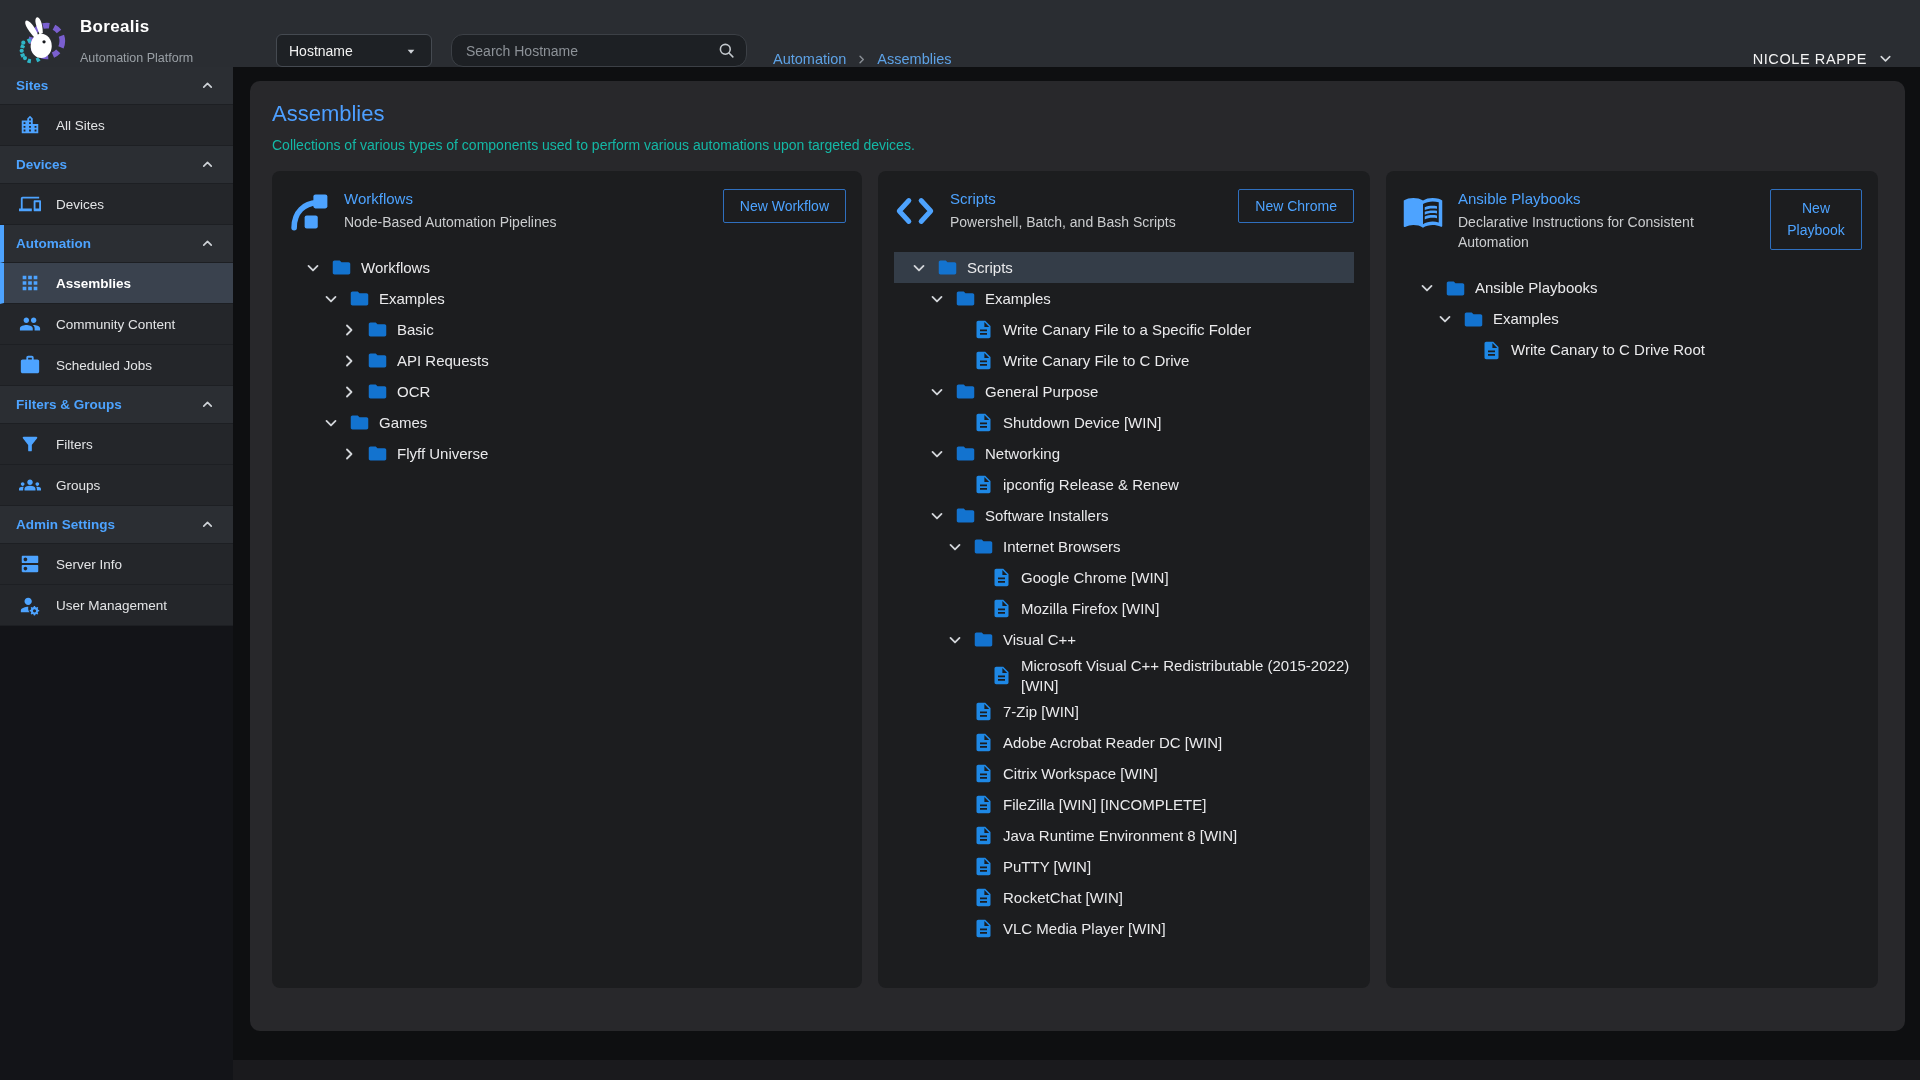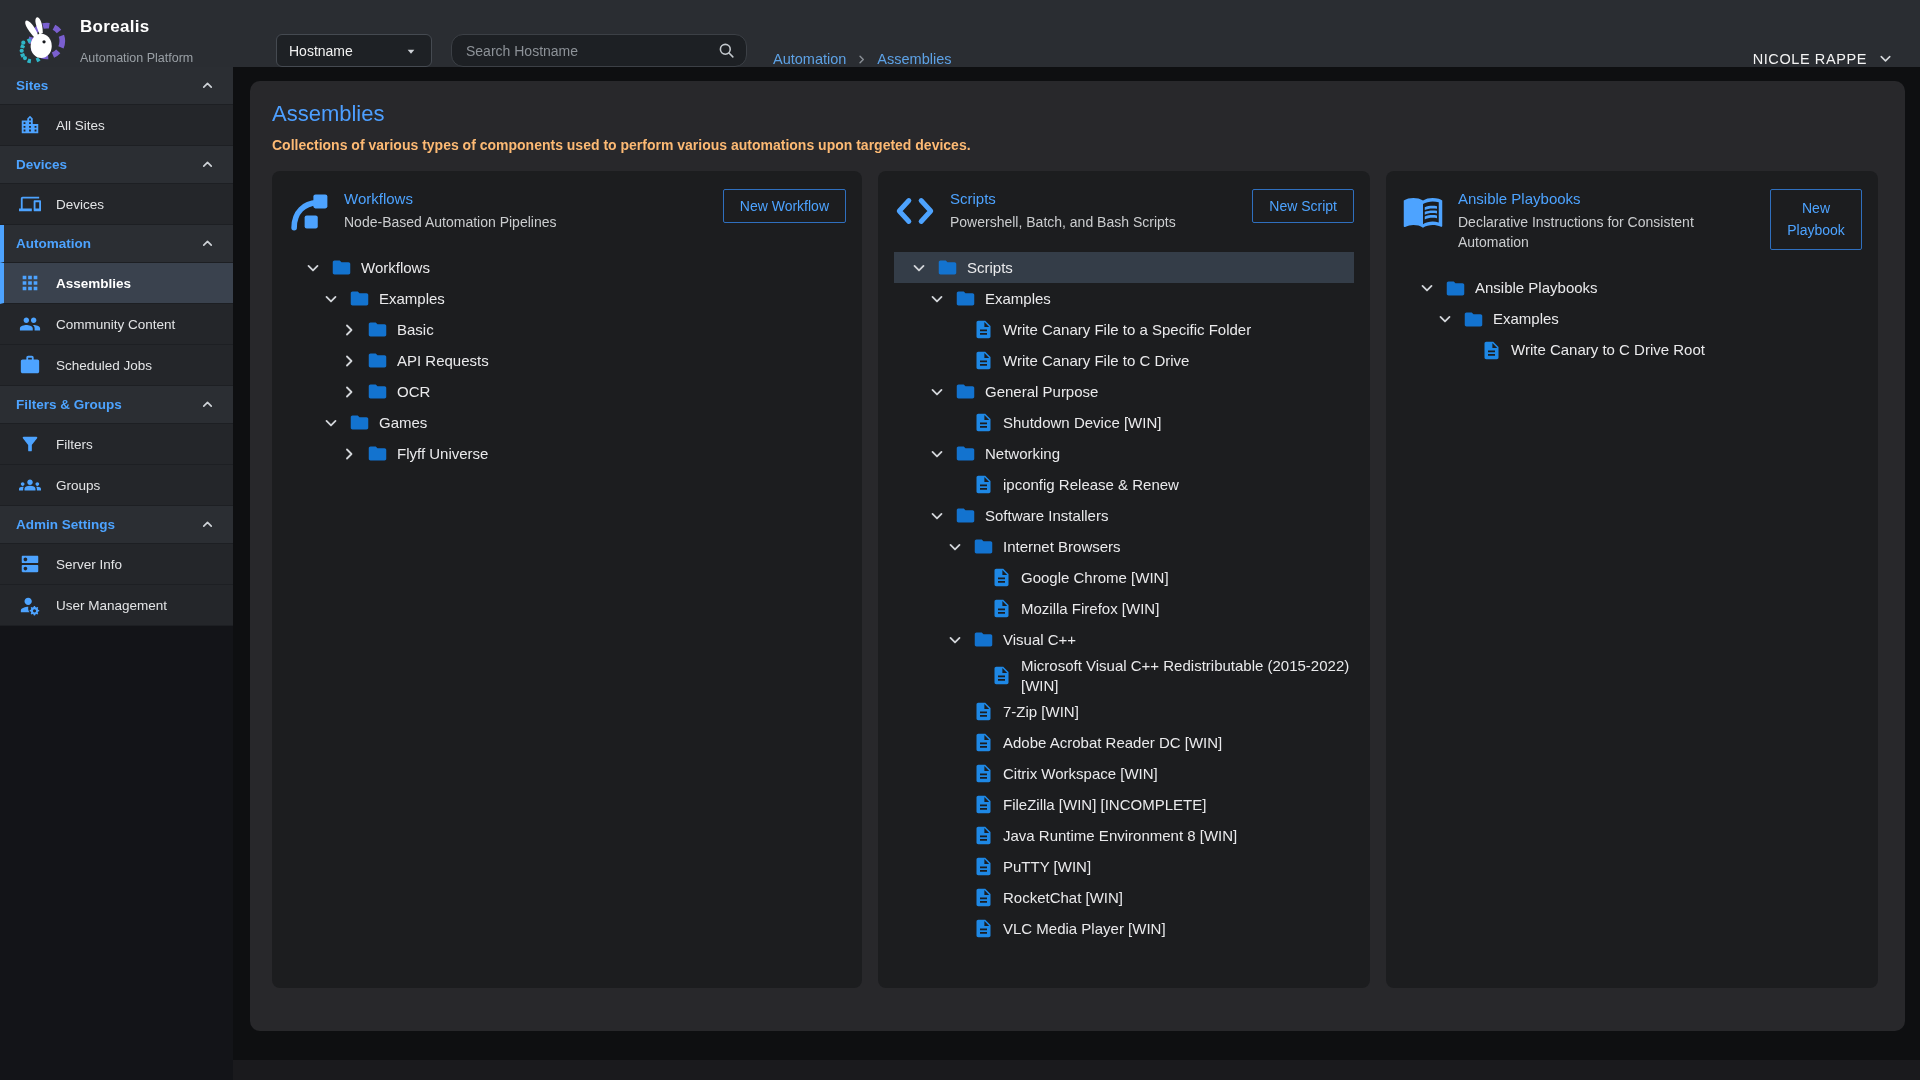--- a/index.html
+++ b/index.html
@@ -43,21 +43,21 @@
         box-sizing:border-box;cursor:pointer;}
   .nav-item .nav-ico{width:22px;height:22px;color:#4da3ff;flex:none;}
   .nav-section.active .nav-header{border-left:4px solid #4da3ff;padding-left:12px;}
   .nav-item.active{background:#3a424e;color:#ffffff;font-weight:bold;
         border-left:4px solid #4da3ff;padding-left:15px;}
 
   
   .main{position:absolute;left:250px;top:81px;width:1655px;height:950px;background:#28282b;
         border-radius:10px;padding:18px 22px;box-sizing:border-box;}
   .page-title{margin:2px 0 10px;font-size:22px;font-weight:400;color:#4d9fff;}
-  .page-desc{margin:0 0 18px;font-size:14px;color:#fdba74;font-weight:bold;}
+  .page-desc{margin:0 0 18px;font-size:14px;color:#14b8a6;}
   .cards{display:flex;gap:16px;}
   .card{background:#1c1d1f;border-radius:8px;padding:16px;box-sizing:border-box;height:817px;
         overflow:hidden;flex:none;}
   .card-workflows{width:590px;}
   .card-scripts{width:492px;}
   .card-playbooks{width:492px;}
   .card-header{display:flex;align-items:flex-start;gap:14px;}
   .card-ico{width:42px;height:42px;color:#4da3ff;flex:none;margin-top:3px;}
   .card-titles{flex:1;min-width:0;}
   .card-title{color:#4da3ff;font-size:15px;margin:3px 0 5px;}
@@ -386,21 +386,21 @@
         <div class="card-header">
           <span class="icon card-ico">
             <svg viewBox="0 0 24 24">
               <path d="M8.5 6 3 12l5.5 6M15.5 6 21 12l-5.5 6" fill="none" stroke="currentColor" stroke-width="2.8" stroke-linecap="round" stroke-linejoin="round"></path>
             </svg>
           </span>
           <div class="card-titles">
             <div class="card-title">Scripts</div>
             <div class="card-subtitle">Powershell, Batch, and Bash Scripts</div>
           </div>
-          <button class="btn">New Script</button>
+          <button class="btn">New Chrome</button>
         </div>
         <div class="tree">
           <div class="tree-row selected" style="padding-left: 16px;">
             <span class="icon tree-chev">
               <svg viewBox="0 0 24 24">
                 <path d="M6 9.3 12 15.3 18 9.3" fill="none" stroke="currentColor" stroke-width="2.4" stroke-linecap="round" stroke-linejoin="round"></path>
               </svg>
             </span>
             <span class="icon tree-ico folder">
               <svg viewBox="0 0 24 24">

